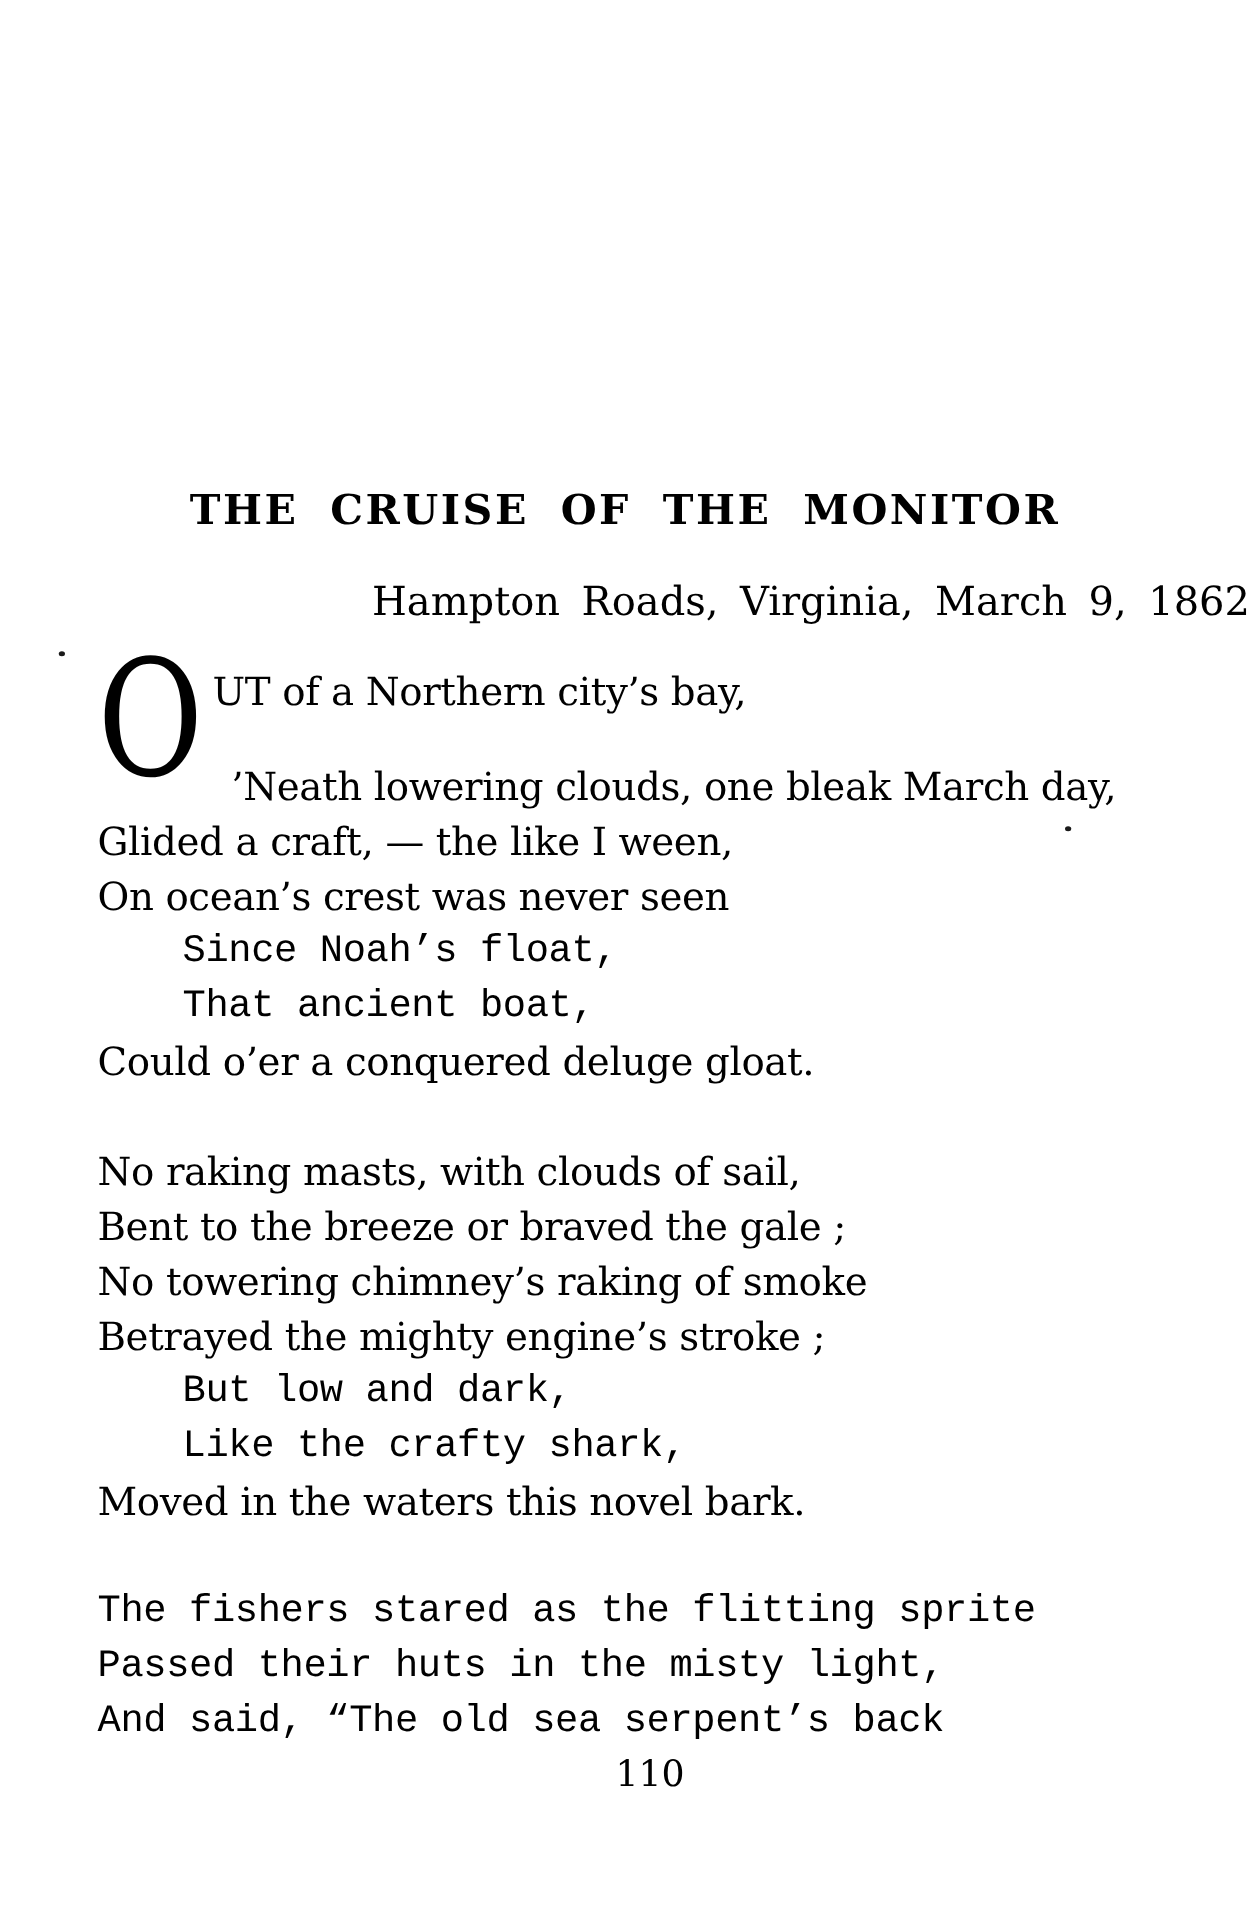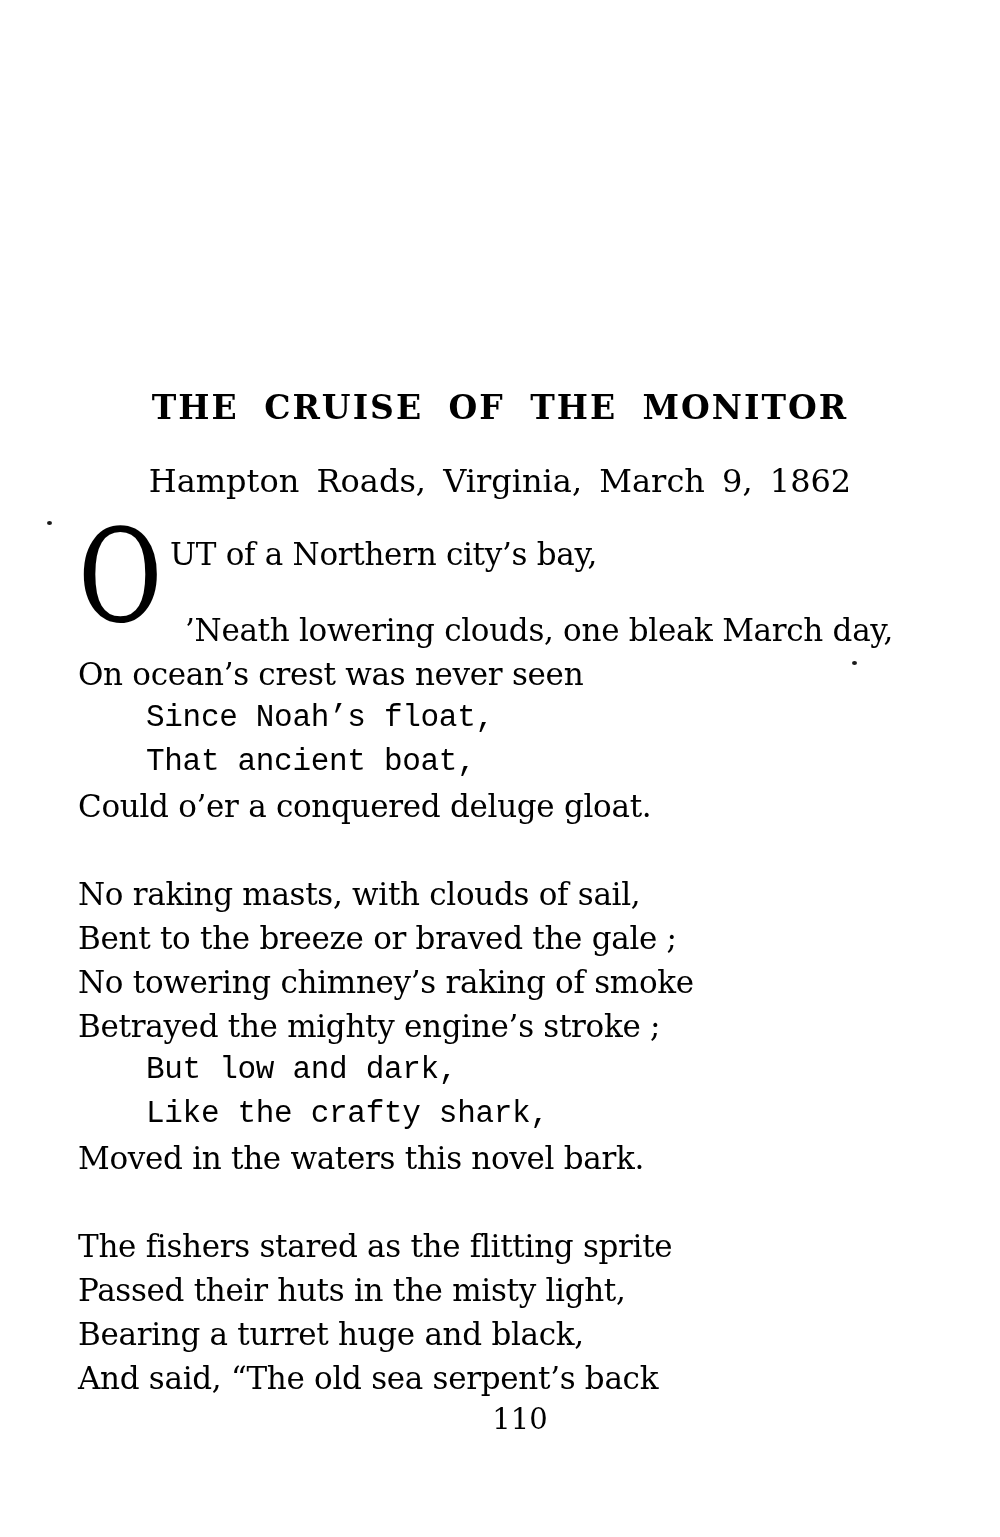--- a/index.html
+++ b/index.html
@@ -27,39 +27,40 @@
     margin: 0;
     text-align: center;
     font-size: 33px;
     line-height: 36px;
     font-weight: bold;
     letter-spacing: 2px;
     word-spacing: 12px;
   }
   .subtitle {
     margin: 37px 0 0 0;
-    text-align: center;
+    text-align: right;
     font-size: 32px;
     line-height: 36px;
     font-weight: normal;
     word-spacing: 7px;
   }
   .poem-body {
     margin-top: 33px;
     padding-left: 78px;
     padding-right: 60px;
     font-size: 31px;
     line-height: 44px;
     letter-spacing: -0.3px;
   }
   .stanza {
     margin: 0 0 44px 0;
   }
   .stanza:last-of-type {
     margin-bottom: 0;
+    font-family: Liberation Mono, monospace;
   }
   .line {
     white-space: nowrap;
   }
   .line.indented {
     padding-left: 68px;
     font-family: Liberation Mono, monospace;
   }
   .line.second-after-cap {
     text-indent: 15px;
@@ -99,40 +100,40 @@
   <h1 class="title">THE CRUISE OF THE MONITOR</h1>
 
   <h2 class="subtitle">Hampton Roads, Virginia, March 9, 1862</h2>
 
   <div class="poem-body">
 
     <div class="stanza">
       <span class="dropcap">O</span>
       <div class="line first-after-cap">UT of a Northern city’s bay,</div>
       <div class="line second-after-cap">’Neath lowering clouds, one bleak March day,</div>
+      <div class="line">Glided a craft, — the like I ween,</div>
       <div class="line">On ocean’s crest was never seen</div>
       <div class="line indented">Since Noah’s float,</div>
       <div class="line indented">That ancient boat,</div>
       <div class="line">Could o’er a conquered deluge gloat.</div>
     </div>
 
     <div class="stanza">
       <div class="line">No raking masts, with clouds of sail,</div>
       <div class="line">Bent to the breeze or braved the gale ;</div>
       <div class="line">No towering chimney’s raking of smoke</div>
       <div class="line">Betrayed the mighty engine’s stroke ;</div>
       <div class="line indented">But low and dark,</div>
       <div class="line indented">Like the crafty shark,</div>
       <div class="line">Moved in the waters this novel bark.</div>
     </div>
 
     <div class="stanza">
       <div class="line">The fishers stared as the flitting sprite</div>
       <div class="line">Passed their huts in the misty light,</div>
-      <div class="line">Bearing a turret huge and black,</div>
       <div class="line">And said, “The old sea serpent’s back</div>
     </div>
 
   </div>
 
   <div class="page-number">110</div>
 
   <div class="speck speck-1"></div>
   <div class="speck speck-2"></div>
 

